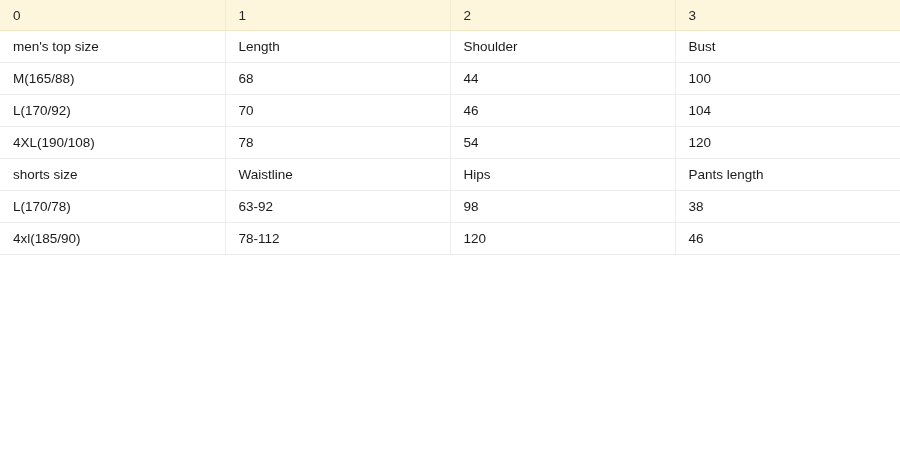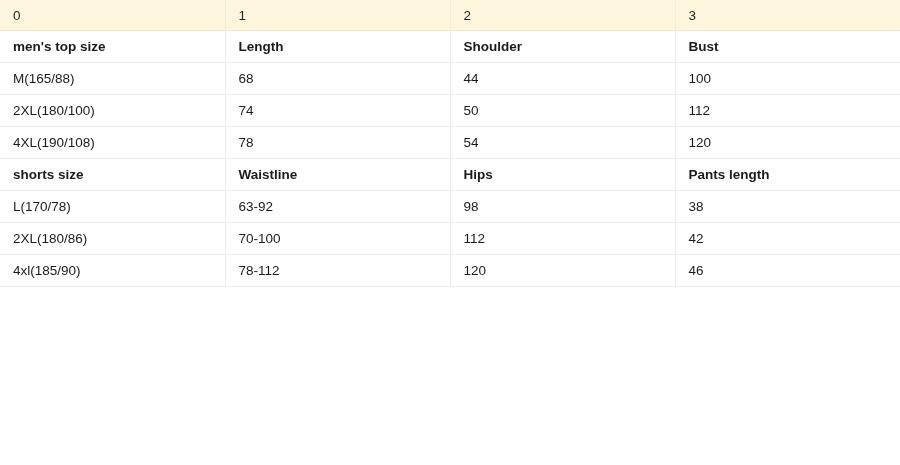--- a/index.html
+++ b/index.html
@@ -46,21 +46,20 @@
   }
   .size-table thead th {
     background: #fdf6dd;
     height: 30px;
     border-bottom: 1px solid #f1e8c6;
     border-right: 1px solid #f4ecd2;
     color: #262626;
   }
   .size-table tbody tr.section-row td {
     background: #ffffff;
-    font-weight: bold;
   }
 </style>
 </head>
 <body>
 
 <table class="size-table">
   <colgroup>
     <col class="c0">
       <col class="c1">
       <col class="c2">
@@ -81,49 +80,43 @@
         <td>Shoulder</td>
         <td>Bust</td>
       </tr>
       <tr>
         <td>M(165/88)</td>
         <td>68</td>
         <td>44</td>
         <td>100</td>
       </tr>
       <tr>
-        <td>2XL(180/100)</td>
-        <td>74</td>
-        <td>50</td>
-        <td>112</td>
+        <td>L(170/92)</td>
+        <td>70</td>
+        <td>46</td>
+        <td>104</td>
       </tr>
       <tr>
         <td>4XL(190/108)</td>
         <td>78</td>
         <td>54</td>
         <td>120</td>
       </tr>
       <tr class="section-row">
         <td>shorts size</td>
         <td>Waistline</td>
         <td>Hips</td>
         <td>Pants length</td>
       </tr>
       <tr>
         <td>L(170/78)</td>
         <td>63-92</td>
         <td>98</td>
         <td>38</td>
       </tr>
       <tr>
-        <td>2XL(180/86)</td>
-        <td>70-100</td>
-        <td>112</td>
-        <td>42</td>
-      </tr>
-      <tr>
         <td>4xl(185/90)</td>
         <td>78-112</td>
         <td>120</td>
         <td>46</td>
       </tr>
     </tbody>
 </table>
 
 </body></html>

